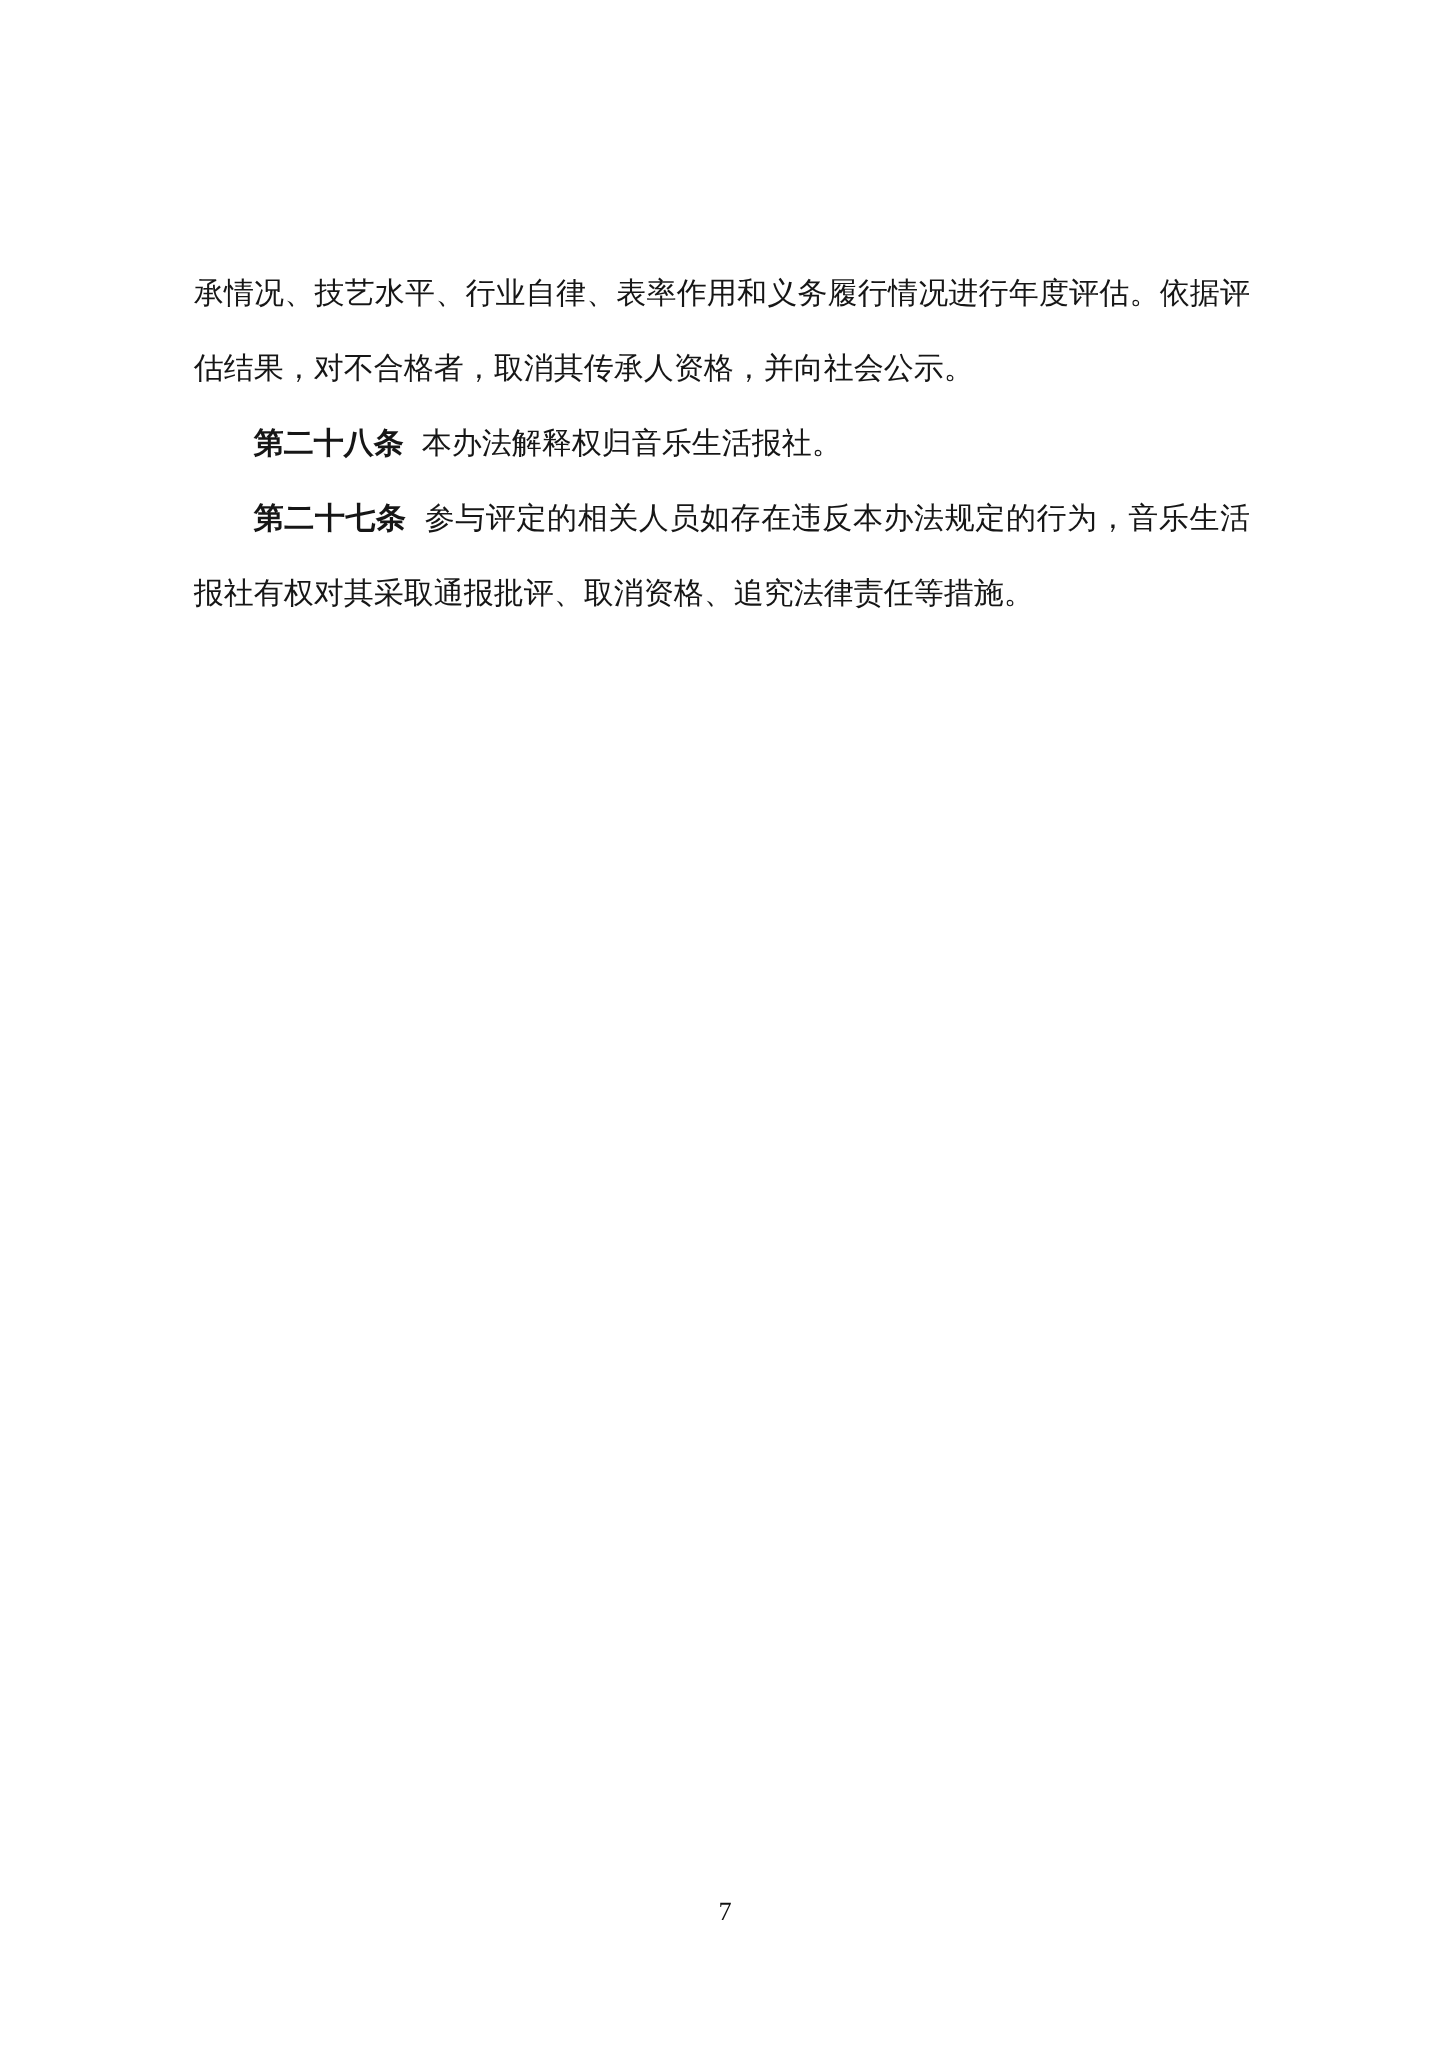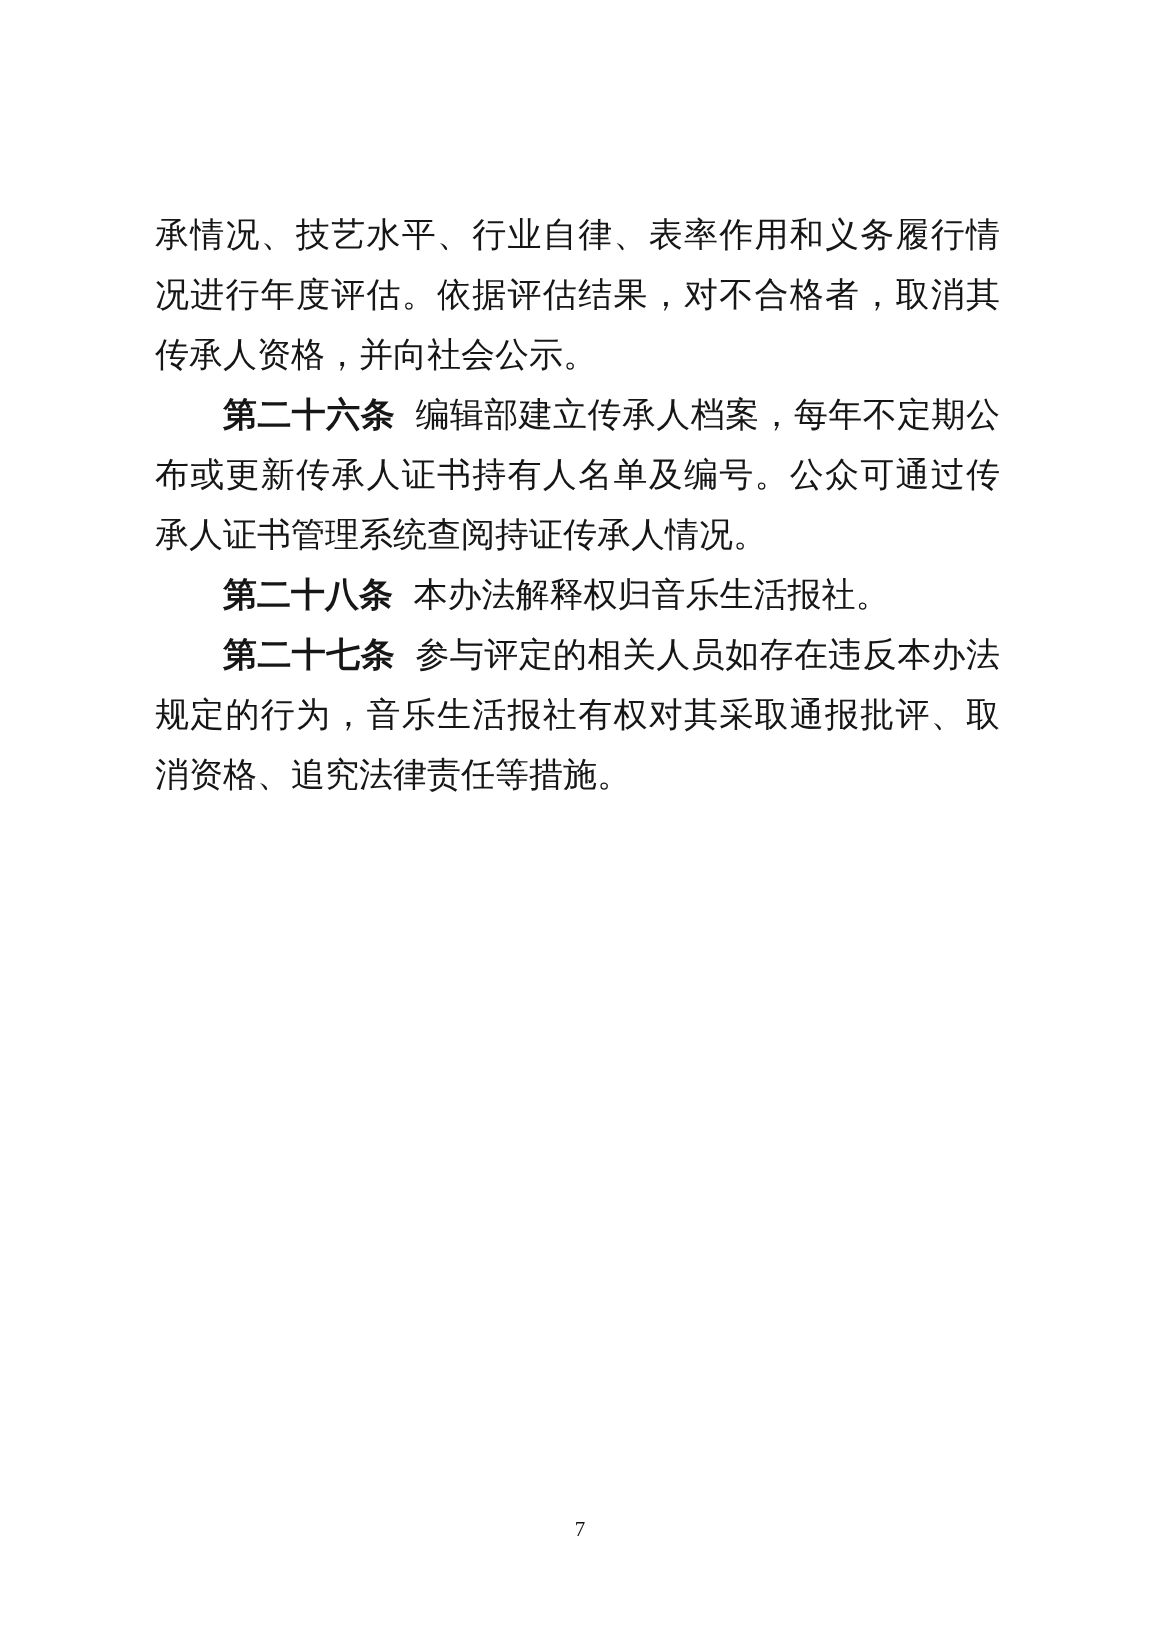--- a/index.html
+++ b/index.html
@@ -14,21 +14,21 @@
     background: #ffffff;
     overflow: hidden;
     font-family: "Liberation Serif", "DejaVu Serif", serif;
     color: #161616;
   }
   .content {
     position: absolute;
     left: 155px;
     top: 205px;
     width: 845px;
-    font-size: 34px;
+    font-size: 24px;
     line-height: 60px;
     text-align: justify;
   }
   .para {
     margin: 0;
     padding: 0;
     text-indent: 2em;
   }
   .para.continued {
     text-indent: 0;
@@ -53,21 +53,20 @@
 </style>
 </head>
 <body>
 
 <div class="page">
   <div class="content">
 
     <p class="para continued"><span>承情况、技艺水平、行业自律、表率作用和义务履行情况进行年度评估。依据评估结果，对不合格者，取消其传承人资格，并向社会公示。</span></p>
 
 
-    <p class="para"><b class="term">第二十六条</b><span>编辑部建立传承人档案，每年不定期公布或更新传承人证书持有人名单及编号。公众可通过传承人证书管理系统查阅持证传承人情况。</span></p>
 
     <p class="para"><b class="term">第二十八条</b><span>本办法解释权归音乐生活报社。</span></p>
 
     <p class="para"><b class="term">第二十七条</b><span>参与评定的相关人员如存在违反本办法规定的行为，音乐生活报社有权对其采取通报批评、取消资格、追究法律责任等措施。</span></p>
 
 
   </div>
 
   <div class="page-number">7</div>
 </div>

